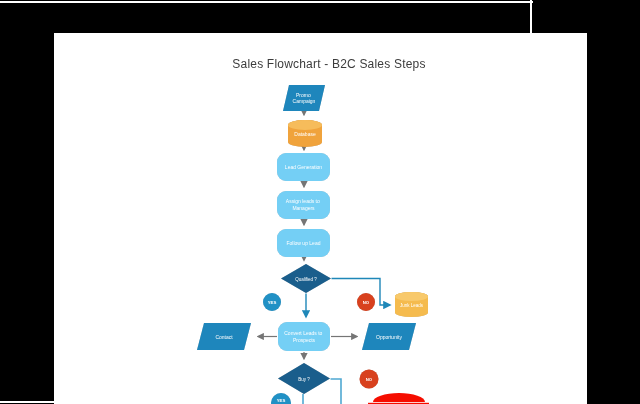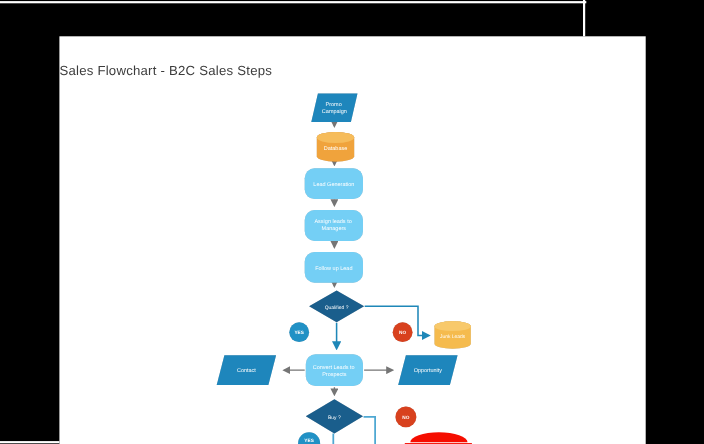--- a/index.html
+++ b/index.html
@@ -12,21 +12,21 @@
   }
   .canvas {
     position:absolute; left:54px; top:33px; width:533px; height:371px;
     background:var(--canvas-bg,#fff);
   }
   .frame-top-line   { position:absolute; left:0; top:1px;  width:533px; height:2px;  background:#fff; }
   .frame-vert-line  { position:absolute; left:530px; top:0; width:2px;  height:33px; background:#fff; }
   .frame-bl-line    { position:absolute; left:0; top:400.5px; width:54px; height:2px; background:#fff; }
   .title {
     position:absolute; left:54px; top:57px; width:550px;
-    text-align:left; font-size:12px; color:var(--title-text,#3c3c3c);
+    text-align:center; font-size:12px; color:var(--title-text,#3c3c3c);
     letter-spacing:0.2px;
   }
   svg.flow { position:absolute; left:0; top:0; }
 
   .shape-parallelogram { fill:var(--process-blue); }
   .shape-step          { fill:var(--step-light-blue); }
   .shape-decision      { fill:var(--decision-navy); }
   .shape-yes           { fill:var(--yes-blue); }
   .shape-no            { fill:var(--no-red); }
   .shape-end           { fill:var(--end-red); }

